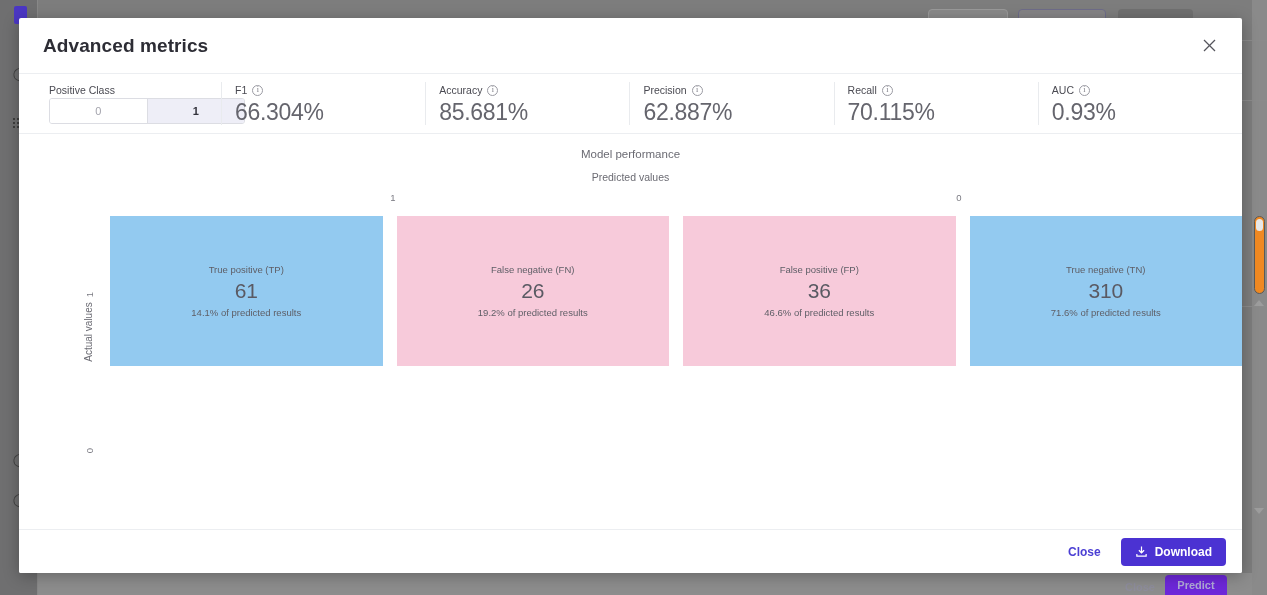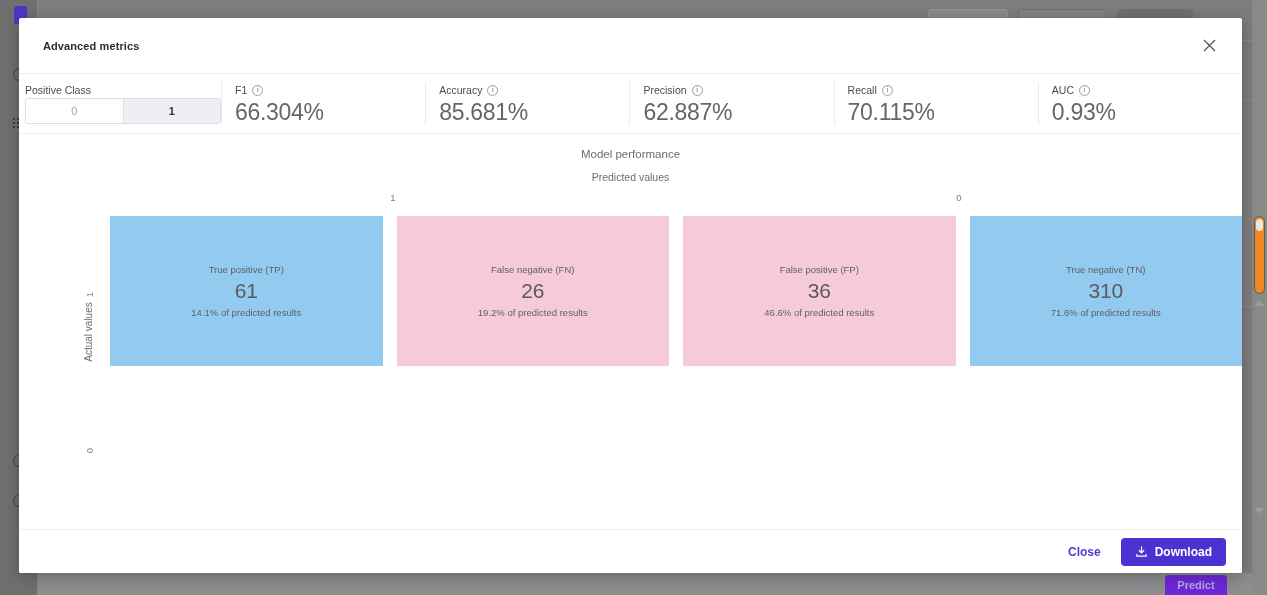--- a/index.html
+++ b/index.html
@@ -105,42 +105,42 @@
     background: #fff; border-radius: 2px;
     box-shadow: 0 3px 16px rgba(0,0,0,.28);
     display: flex; flex-direction: column; overflow: hidden;
   }
 
   .modal-header {
     height: 56px; flex: 0 0 56px; display: flex; align-items: center;
     padding: 0 18px 0 24px; border-bottom: 1px solid #eceef1;
   }
   .modal-title {
-    font-size: 11px; font-weight: bold; color: #2d2d35; letter-spacing: .1px;
+    font-size: 19px; font-weight: bold; color: #2d2d35; letter-spacing: .1px;
   }
   .modal-close {
     margin-left: auto; width: 30px; height: 30px; display: flex;
     align-items: center; justify-content: center; cursor: pointer;
     color: #5b5b63;
   }
   .modal-close svg { display: block; }
 
   
   .metrics {
     flex: 0 0 60px; display: flex; border-bottom: 1px solid #eceef1;
     padding: 0 0 0 0;
   }
   .metric-cell {
     flex: 1 1 0; padding: 10px 0 0 14px; position: relative; min-width: 0;
   }
   .metric-cell + .metric-cell::before {
     content: ""; position: absolute; left: 0; top: 8px; bottom: 8px;
     width: 1px; background: #e9ebee;
   }
-  .metric-cell.pos { flex: 0 0 202px; padding-left: 6px; }
+  .metric-cell.pos { flex: 0 0 202px; padding-left: 30px; }
   .metric-label {
     font-size: 10.5px; color: #4a4a52; display: flex; align-items: center; gap: 5px;
     margin-bottom: 1px;
   }
   .info-ico {
     display: inline-flex; width: 11px; height: 11px; border-radius: 50%;
     border: 1px solid #9b9ba3; color: #7b7b84; font-size: 8px;
     align-items: center; justify-content: center; line-height: 1;
     font-family: "Liberation Serif", serif; cursor: pointer;
   }

